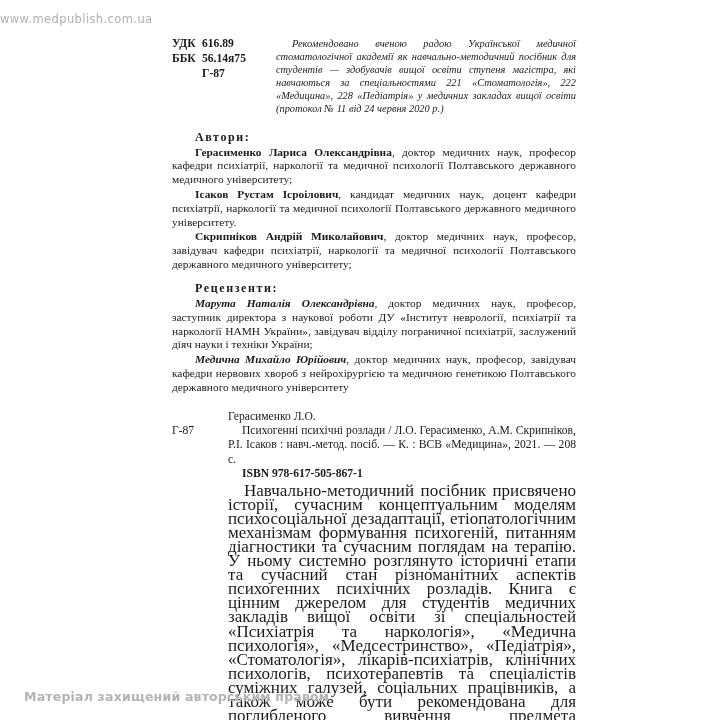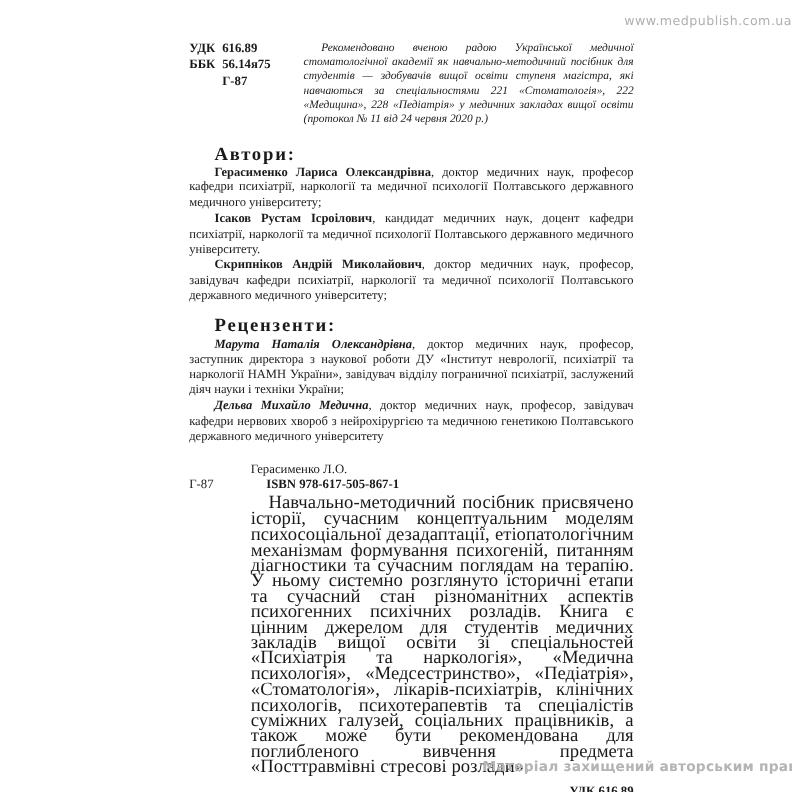--- a/index.html
+++ b/index.html
@@ -20,21 +20,21 @@
     background: #ffffff;
     overflow: hidden;
     box-sizing: border-box;
   }
 
   
   .watermark {
     position: absolute;
     left: 0;
     width: 720px;
-    text-align: right;
+    text-align: left;
     font-family: "DejaVu Sans", "Liberation Sans", sans-serif;
     color: #b0b0b0;
     letter-spacing: 0.4px;
     user-select: none;
   }
   .watermark-top {
     top: 12px;
     font-size: 11.5px;
   }
   .watermark-bottom {
@@ -88,21 +88,21 @@
     line-height: 13.1px;
     text-align: justify;
     text-indent: 16px;
     padding-top: 1px;
     font-family: Liberation Serif, serif;
   }
 
   
   .sec-head {
     font-weight: bold;
-    font-size: 17px;
+    font-size: 12px;
     letter-spacing: 1.6px;
     margin: 9px 0 1px 0;
     padding-left: 23px;
   }
 
   
   .person {
     font-size: 11.4px;
     line-height: 13.9px;
     text-align: justify;
@@ -200,26 +200,27 @@
 
     <div class="sec-head">Автори:</div>
 
     <p class="person"><span class="nm-bold">Герасименко Лариса Олександрівна</span><span>, доктор медичних наук, професор кафедри психіатрії, наркології та медичної психології Полтавського державного медичного університету;</span></p>
     <p class="person"><span class="nm-bold">Ісаков Рустам Ісроілович</span><span>, кандидат медичних наук, доцент кафедри психіатрії, наркології та медичної психології Полтавського державного медичного університету.</span></p>
     <p class="person"><span class="nm-bold">Скрипніков Андрій Миколайович</span><span>, доктор медичних наук, професор, завідувач кафедри психіатрії, наркології та медичної психології Полтавського державного медичного університету;</span></p>
 
     <div class="sec-head">Рецензенти:</div>
 
     <p class="person"><span class="nm-bolditalic">Марута Наталія Олександрівна</span><span>, доктор медичних наук, професор, заступник директора з наукової роботи ДУ «Інститут неврології, психіатрії та наркології НАМН України», завідувач відділу пограничної психіатрії, заслужений діяч науки і техніки України;</span></p>
-    <p class="person"><span class="nm-bolditalic">Дельва Михайло Медична</span><span>, доктор медичних наук, професор, завідувач кафедри нервових хвороб з нейрохірургією та медичною генетикою Полтавського державного медичного університету</span></p>
+    <p class="person"><span class="nm-bolditalic">Медична Михайло Юрійович</span><span>, доктор медичних наук, професор, завідувач кафедри нервових хвороб з нейрохірургією та медичною генетикою Полтавського державного медичного університету</span></p>
 
     <div class="cip">
       <div class="cip-code">Г-87</div>
       <div class="cip-title">Герасименко Л.О.</div>
       <div class="cip-body">
+        <p class="cip-desc">Психогенні психічні розлади / Л.О. Герасименко, А.М. Скрипніков, Р.І. Ісаков : навч.-метод. посіб. — К. : ВСВ «Медицина», 2021. — 208 с.</p>
         <p class="cip-isbn">ISBN 978-617-505-867-1</p>
       </div>
     </div>
 
     <div class="annotation">Навчально-методичний посібник присвячено історії, сучасним концептуальним моделям психосоціальної дезадаптації, етіопатологічним механізмам формування психогеній, питанням діагностики та сучасним поглядам на терапію. У ньому системно розглянуто історичні етапи та сучасний стан різноманітних аспектів психогенних психічних розладів. Книга є цінним джерелом для студентів медичних закладів вищої освіти зі спеціальностей «Психіатрія та наркологія», «Медична психологія», «Медсестринство», «Педіатрія», «Стоматологія», лікарів-психіатрів, клінічних психологів, психотерапевтів та спеціалістів суміжних галузей, соціальних працівників, а також може бути рекомендована для поглибленого вивчення предмета «Посттравмівні стресові розлади».</div>
 
     <div class="cm-bottom">
       <div>УДК 616.89</div>
       <div>ББК 56.14я75</div>
     </div>

